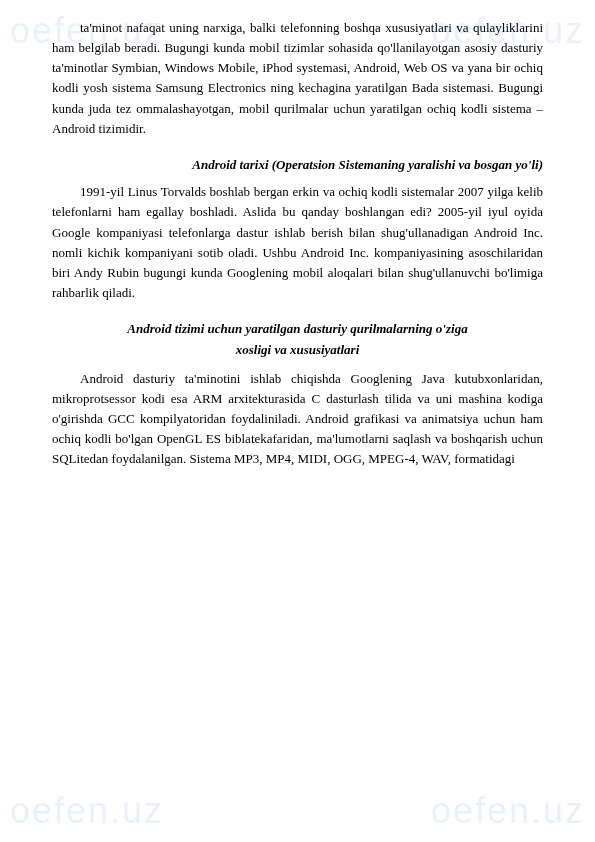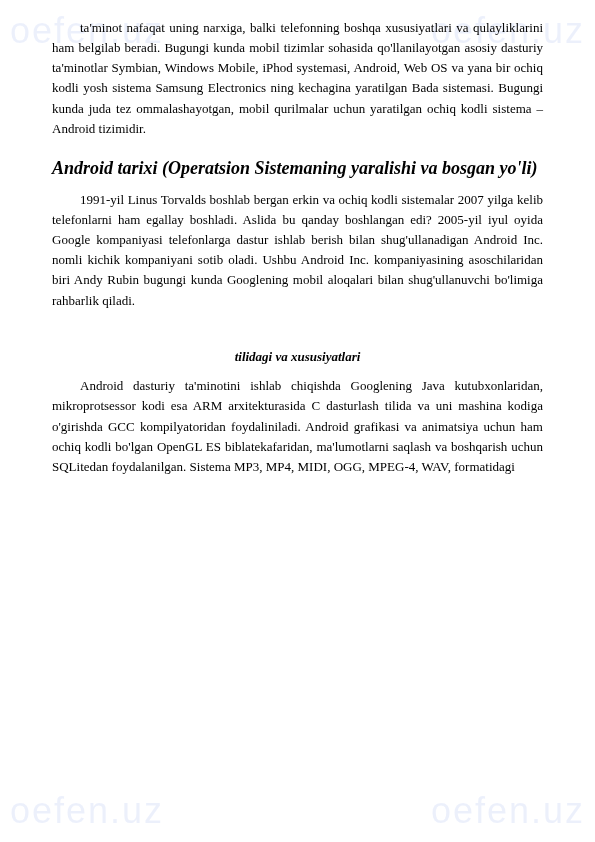--- a/index.html
+++ b/index.html
@@ -63,25 +63,25 @@
       margin-bottom: 10px;
       font-size: 13px;
     }
 
     .paragraph .indent {
       display: inline-block;
       width: 28px;
     }
 
     .section-title {
-      text-align: left;
+      text-align: right;
       font-weight: bold;
       font-style: italic;
       margin: 16px 0 8px 0;
-      font-size: 18px;
+      font-size: 13px;
       line-height: 1.5;
     }
 
     .section-title-double {
       text-align: center;
       font-weight: bold;
       font-style: italic;
       margin: 16px 0 8px 0;
       font-size: 13px;
       line-height: 1.6;
@@ -109,22 +109,22 @@
       <span>Android tarixi (Operatsion Sistemaning yaralishi va bosgan yo'li)</span>
     </div>
 
     <p class="paragraph">
       <span class="indent"></span><span>1991-yil Linus Torvalds boshlab bergan erkin va ochiq kodli  sistemalar 2007 yilga kelib telefonlarni ham egallay boshladi. Aslida bu qanday boshlangan edi? 2005-yil iyul oyida Google kompaniyasi telefonlarga dastur ishlab berish bilan shug'ullanadigan Android Inc. nomli kichik kompaniyani sotib oladi. Ushbu Android Inc. kompaniyasining asoschilaridan biri Andy Rubin bugungi kunda Googlening mobil aloqalari bilan shug'ullanuvchi bo'limiga rahbarlik qiladi.</span>
     </p>
 
 
 
     <div class="section-title-double">
-      <br>
-      <span>tilidagi va xususiyatlari</span>
+      <span>Android tizimi uchun yaratilgan dasturiy qurilmalarning o'ziga</span><br>
+      <span>xosligi va xususiyatlari</span>
     </div>
 
     <p class="paragraph">
       <span class="indent"></span><span>Android dasturiy ta'minotini ishlab chiqishda Googlening Java kutubxonlaridan, mikroprotsessor kodi esa ARM arxitekturasida C  dasturlash tilida va uni mashina kodiga o'girishda GCC kompilyatoridan  foydaliniladi. Android grafikasi va animatsiya uchun ham ochiq kodli  bo'lgan OpenGL ES biblatekafaridan,  ma'lumotlarni saqlash va boshqarish uchun SQLitedan foydalanilgan. Sistema MP3, MP4, MIDI, OGG, MPEG-4,  WAV, formatidagi</span>
     </p>
 
   </div>
 </div>
 
 </body></html>

